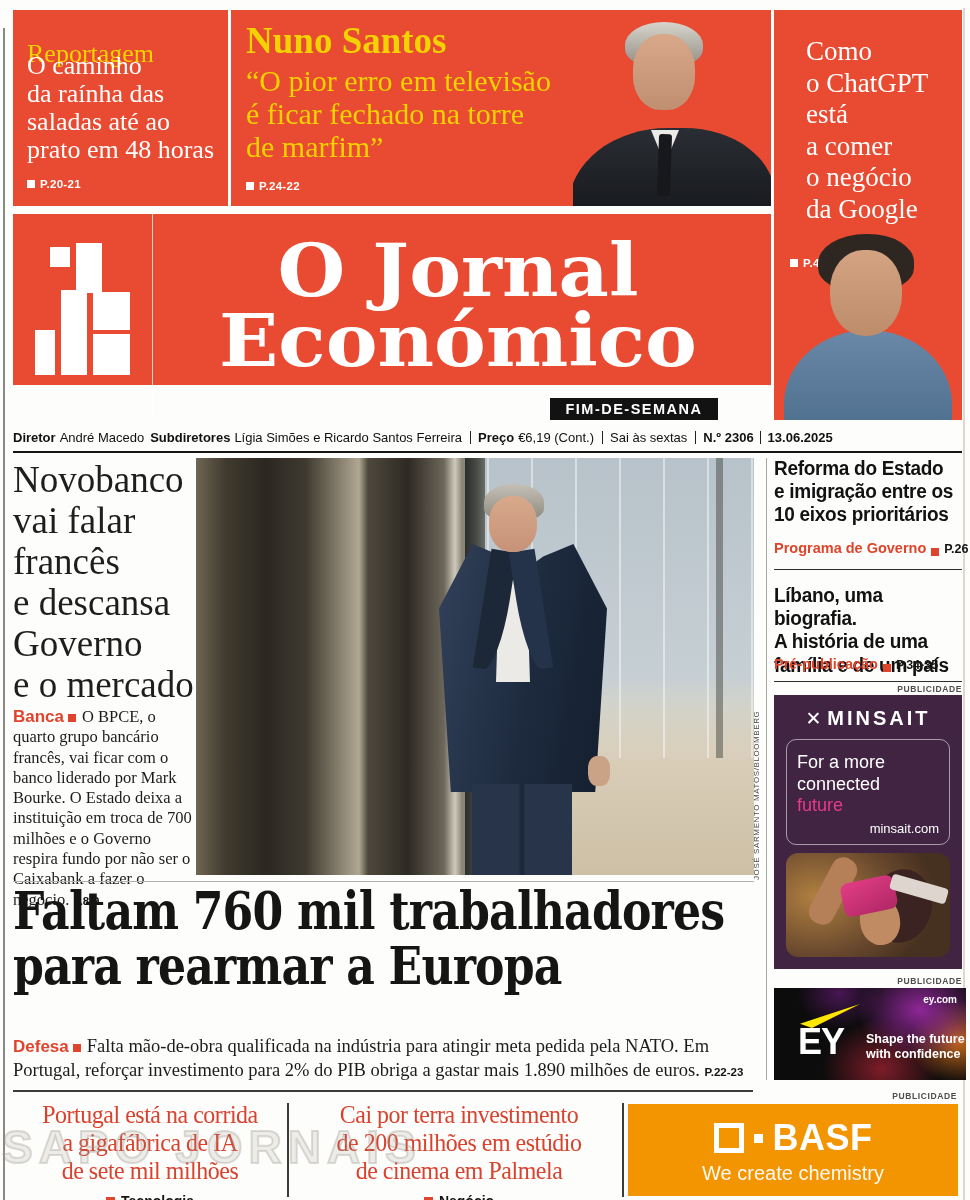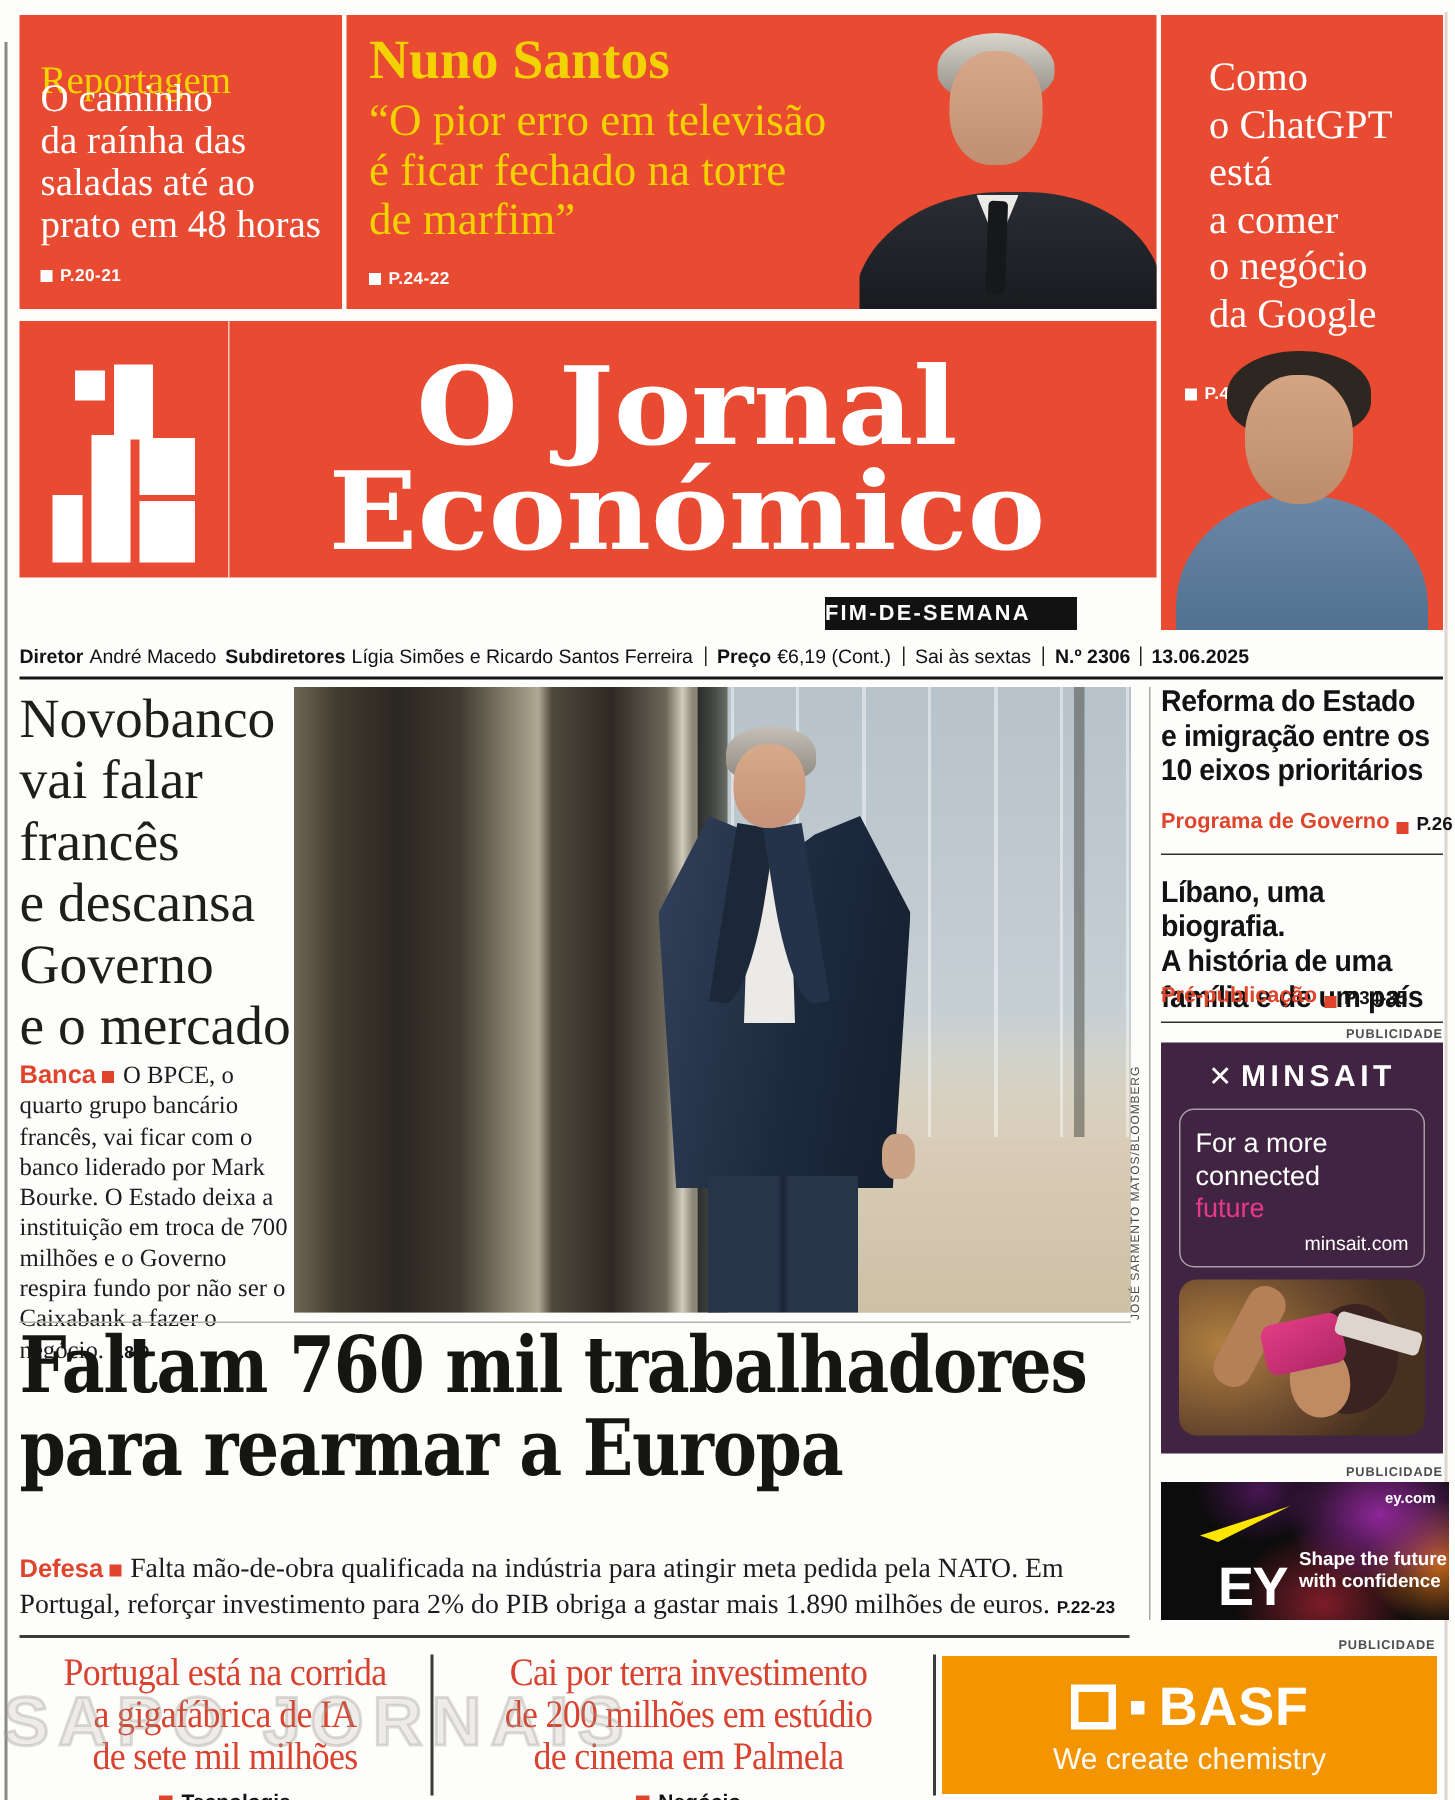--- a/index.html
+++ b/index.html
@@ -37,21 +37,21 @@
   .sa-photo{left:0;top:220px;width:188px;height:190px;}
   .sa-hair{left:44px;top:4px;width:96px;height:58px;background:#2e2620;border-radius:50% 48% 42% 42%;}
   .sa-face{left:56px;top:20px;width:72px;height:86px;background:linear-gradient(180deg,#d4a382,#bd8c6a);border-radius:46% 46% 48% 48%;}
   .sa-shirt{left:10px;top:100px;width:168px;height:95px;background:linear-gradient(180deg,#6a88a8,#50708f);border-radius:50% 50% 0 0/78% 78% 0 0;}
   
   .je{background:#fff;position:absolute;}
   .m-vline{position:absolute;left:139px;top:0;width:1px;height:206px;background:rgba(255,255,255,.7);}
   .wordmark{position:absolute;left:140px;top:22px;width:610px;text-align:center;color:#fff;
             font:700 72px/0.97 "DejaVu Serif",serif;transform:scaleX(1.08);transform-origin:50% 0;}
   .badge{position:absolute;left:537px;top:184px;width:168px;height:22px;background:#121212;color:#fff;
-         font:700 14.5px/22px "Liberation Sans",sans-serif;letter-spacing:1.5px;}
+         font:700 14.5px/22px "Liberation Sans",sans-serif;letter-spacing:1.5px;text-align:center;}
   
   .byline{left:13px;top:424px;width:949px;height:27px;border-bottom:2.5px solid #161616;
           display:flex;align-items:center;font:13px "Liberation Sans",sans-serif;color:#111;}
   .byline b{font-weight:700;margin-right:4px;}
   .byline span.v{margin-right:6px;}
   .vsep{display:inline-block;width:1px;height:13px;background:#222;margin:0 7px 0 2px;}
   
   .lead-h{left:13px;top:459px;width:195px;font:37px/1.11 "Liberation Serif",serif;color:#1e1e1c;}
   .lead-body{left:13px;top:707px;width:182px;font:16.5px/1.23 "Liberation Serif",serif;color:#1c1c1c;margin:0;}
   .kick-red{font:700 17px "Liberation Sans",sans-serif;color:#df452c;margin-right:4px;}
@@ -112,21 +112,21 @@
   .vr-headset{position:absolute;left:56px;top:26px;width:54px;height:34px;background:linear-gradient(160deg,#e23d84,#b02766);border-radius:8px;transform:rotate(-12deg);}
   .vr-strap{position:absolute;left:104px;top:28px;width:58px;height:16px;background:#ded6ce;border-radius:4px;transform:rotate(16deg);}
   
   .ey{left:774px;top:988px;width:192px;height:92px;background:
       radial-gradient(90px 70px at 76% 24%,rgba(150,40,160,.95),rgba(0,0,0,0) 70%),
       radial-gradient(70px 60px at 96% 58%,rgba(230,120,30,.85),rgba(0,0,0,0) 70%),
       radial-gradient(85px 70px at 56% 88%,rgba(200,40,60,.6),rgba(0,0,0,0) 70%),
       radial-gradient(60px 50px at 34% 6%,rgba(120,30,140,.55),rgba(0,0,0,0) 70%),#0c0c0c;}
   .ey-url{position:absolute;right:9px;top:6px;font:700 10px "Liberation Sans",sans-serif;color:#fff;}
   .ey-beam{position:absolute;left:26px;top:16px;width:60px;height:24px;background:#ffe600;clip-path:polygon(0 82%,100% 0,20% 100%);}
-  .ey-word{position:absolute;left:24px;top:52px;font:800 36px/1 "Liberation Sans",sans-serif;color:#fff;letter-spacing:-1px;margin-left:14px;}
+  .ey-word{position:absolute;left:24px;top:36px;font:800 36px/1 "Liberation Sans",sans-serif;color:#fff;letter-spacing:-1px;}
   .ey-tag{position:absolute;left:92px;top:44px;font:700 12.5px/1.2 "Liberation Sans",sans-serif;color:#fff;}
   
   .rule-mid{left:13px;top:881px;width:741px;height:0;border-top:1px solid #b2b2ac;}
   .big-h{left:13px;top:884px;width:880px;font:700 52px/1.05 "DejaVu Serif",serif;color:#151513;
          letter-spacing:-1px;transform:scaleX(.85);transform-origin:0 0;}
   .defesa{left:13px;top:1034px;width:742px;font:18.5px/1.3 "Liberation Serif",serif;color:#1c1c1c;margin:0;}
   
   .rule-bottom{left:13px;top:1090px;width:740px;height:0;border-top:2px solid #3b3b38;}
   .story-b{text-align:center;}
   .s1{left:13px;top:1101px;width:274px;}

